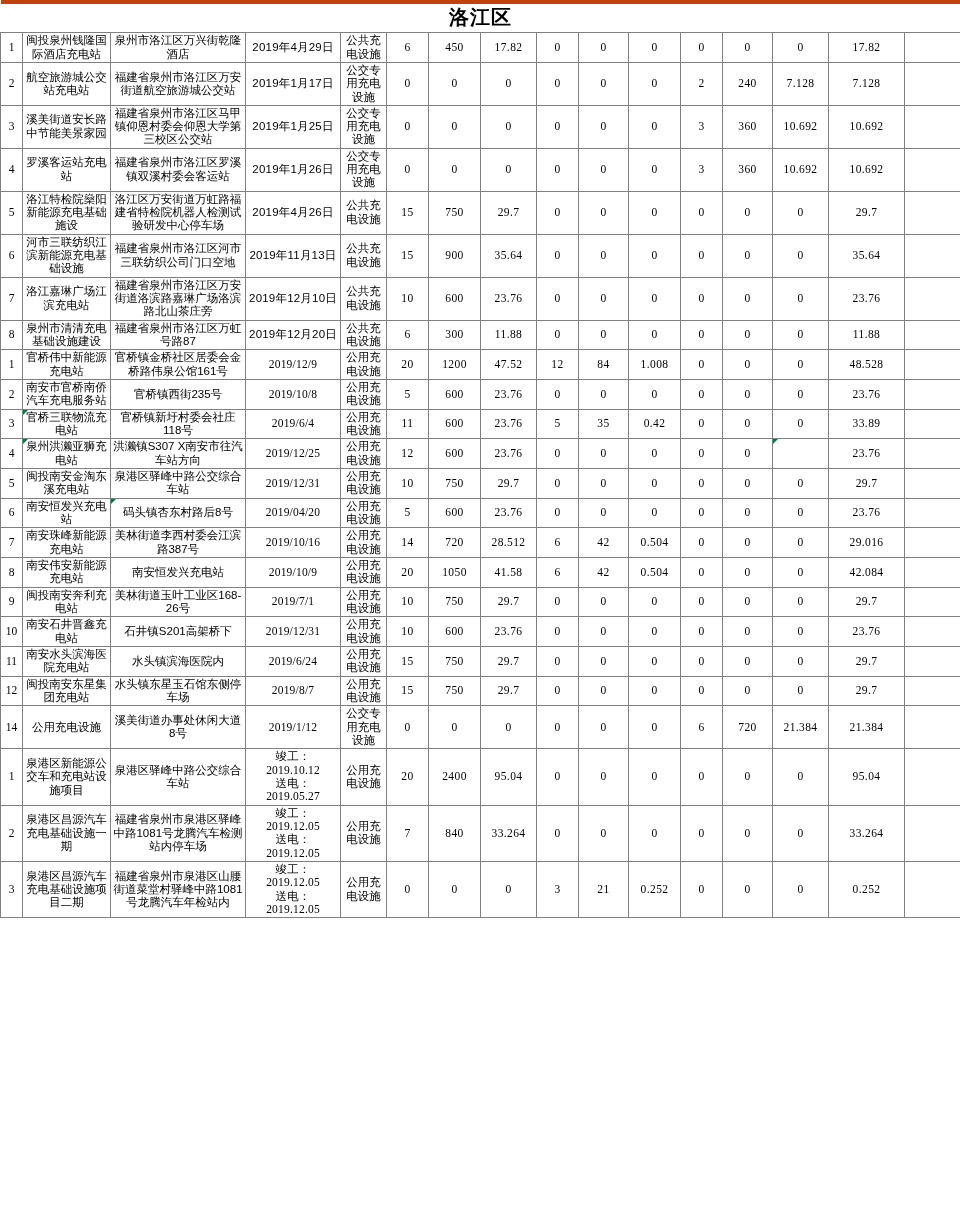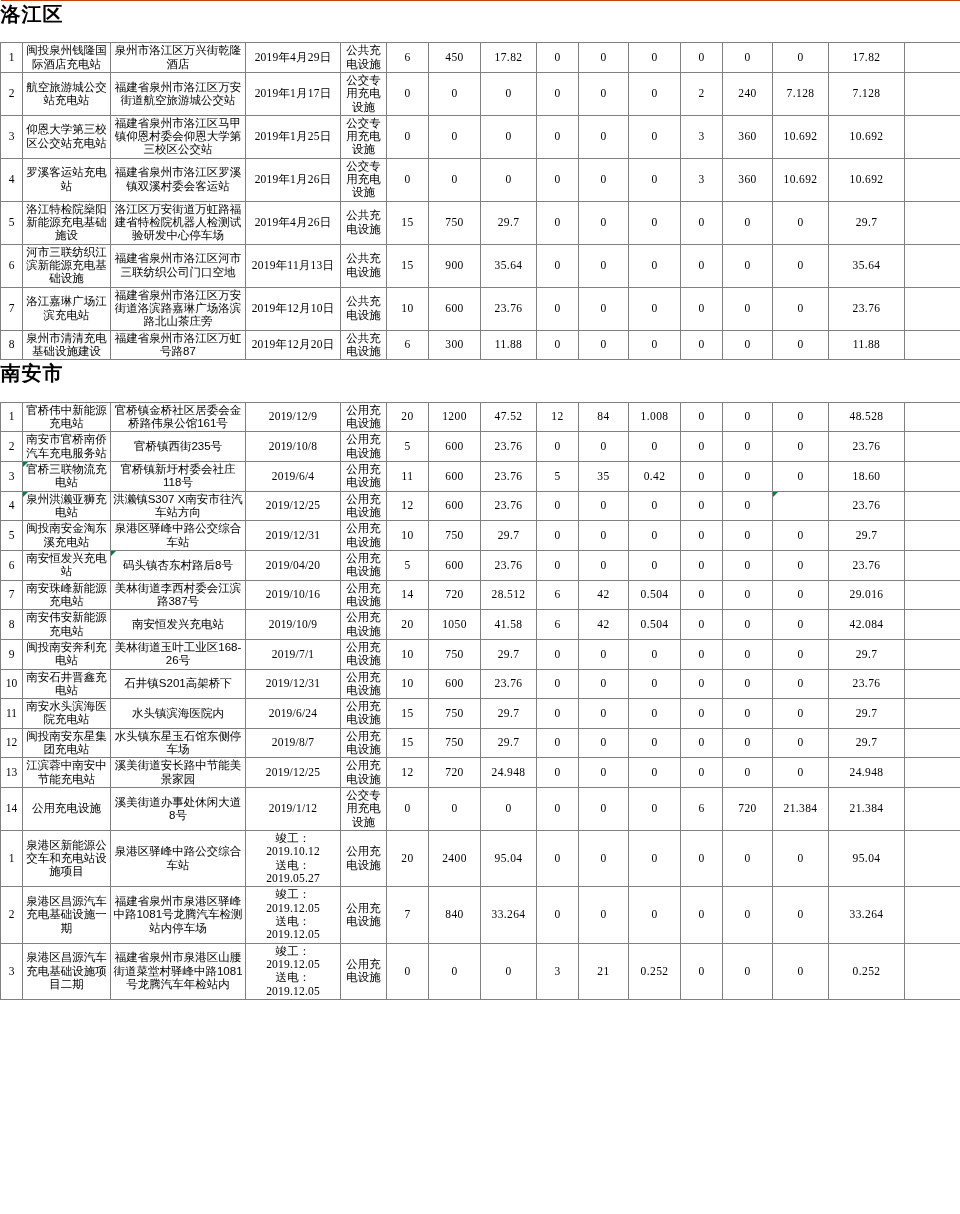--- a/index.html
+++ b/index.html
@@ -63,29 +63,29 @@
   td.idx {
     font-family: "Liberation Serif", "DejaVu Serif", serif;
     font-size: 12px;
   }
   td.date {
     font-family: Liberation Serif, serif;
     font-size: 11.5px;
     letter-spacing: 0.2px;
   }
   td.date.cnstyle {
-    font-family: Liberation Serif, serif;
+    font-family: Liberation Sans, sans-serif;
   }
   tr.section-row td {
     border-left: none;
     border-right: none;
-    border-top: 1px solid #c2410c;
+    border-top: 4px solid #c2410c;
     border-bottom: 1px solid #808080;
-    text-align: left;
-    padding: 2px 0 16px 0;
+    text-align: center;
+    padding: 2px 0 3px 0;
   }
   .section-title {
     font-family: "Liberation Sans", "DejaVu Sans", sans-serif;
     font-size: 20px;
     font-weight: bold;
     letter-spacing: 1px;
     color: #000;
   }
   .cmt-marker {
     position: absolute;
@@ -156,21 +156,21 @@
           <td class="num">0</td>
           <td class="num">0</td>
           <td class="num">2</td>
           <td class="num">240</td>
           <td class="num">7.128</td>
           <td class="num">7.128</td>
           <td class="num blank"></td>
         </tr>
         <tr>
           <td class="idx">3</td>
-          <td class="cn">仰恩大学第三校区公交站充电站</td>
+          <td class="cn">溪美街道安长路中节能美景家园</td>
           <td class="cn">福建省泉州市洛江区马甲镇仰恩村委会仰恩大学第三校区公交站</td>
           <td class="date cnstyle">2019年1月25日</td>
           <td class="cn">公交专用充电设施</td>
           <td class="num">0</td>
           <td class="num">0</td>
           <td class="num">0</td>
           <td class="num">0</td>
           <td class="num">0</td>
           <td class="num">0</td>
           <td class="num">3</td>
@@ -262,23 +262,20 @@
           <td class="num">11.88</td>
           <td class="num">0</td>
           <td class="num">0</td>
           <td class="num">0</td>
           <td class="num">0</td>
           <td class="num">0</td>
           <td class="num">0</td>
           <td class="num">11.88</td>
           <td class="num blank"></td>
         </tr>
-        <tr class="section-row">
-          <td colspan="16"><span class="section-title">南安市</span></td>
-        </tr>
         <tr>
           <td class="idx">1</td>
           <td class="cn">官桥伟中新能源充电站</td>
           <td class="cn">官桥镇金桥社区居委会金桥路伟泉公馆161号</td>
           <td class="date">2019/12/9</td>
           <td class="cn">公用充电设施</td>
           <td class="num">20</td>
           <td class="num">1200</td>
           <td class="num">47.52</td>
           <td class="num">12</td>
@@ -316,21 +313,21 @@
           <td class="cn">公用充电设施</td>
           <td class="num">11</td>
           <td class="num">600</td>
           <td class="num">23.76</td>
           <td class="num">5</td>
           <td class="num">35</td>
           <td class="num">0.42</td>
           <td class="num">0</td>
           <td class="num">0</td>
           <td class="num">0</td>
-          <td class="num">18.60</td>
+          <td class="num">33.89</td>
           <td class="num blank"></td>
         </tr>
         <tr>
           <td class="idx">4</td>
           <td class="cn"><span class="cmt-marker"></span>泉州洪濑亚狮充电站</td>
           <td class="cn">洪濑镇S307 X南安市往汽车站方向</td>
           <td class="date">2019/12/25</td>
           <td class="cn">公用充电设施</td>
           <td class="num">12</td>
           <td class="num">600</td>
@@ -484,38 +481,20 @@
           <td class="num">0</td>
           <td class="num">0</td>
           <td class="num">0</td>
           <td class="num">0</td>
           <td class="num">0</td>
           <td class="num">0</td>
           <td class="num">29.7</td>
           <td class="num blank"></td>
         </tr>
         <tr>
-          <td class="idx">13</td>
-          <td class="cn">江滨蓉中南安中节能充电站</td>
-          <td class="cn">溪美街道安长路中节能美景家园</td>
-          <td class="date">2019/12/25</td>
-          <td class="cn">公用充电设施</td>
-          <td class="num">12</td>
-          <td class="num">720</td>
-          <td class="num">24.948</td>
-          <td class="num">0</td>
-          <td class="num">0</td>
-          <td class="num">0</td>
-          <td class="num">0</td>
-          <td class="num">0</td>
-          <td class="num">0</td>
-          <td class="num">24.948</td>
-          <td class="num blank"></td>
-        </tr>
-        <tr>
           <td class="idx">14</td>
           <td class="cn">公用充电设施</td>
           <td class="cn">溪美街道办事处休闲大道8号</td>
           <td class="date">2019/1/12</td>
           <td class="cn">公交专用充电设施</td>
           <td class="num">0</td>
           <td class="num">0</td>
           <td class="num">0</td>
           <td class="num">0</td>
           <td class="num">0</td>

